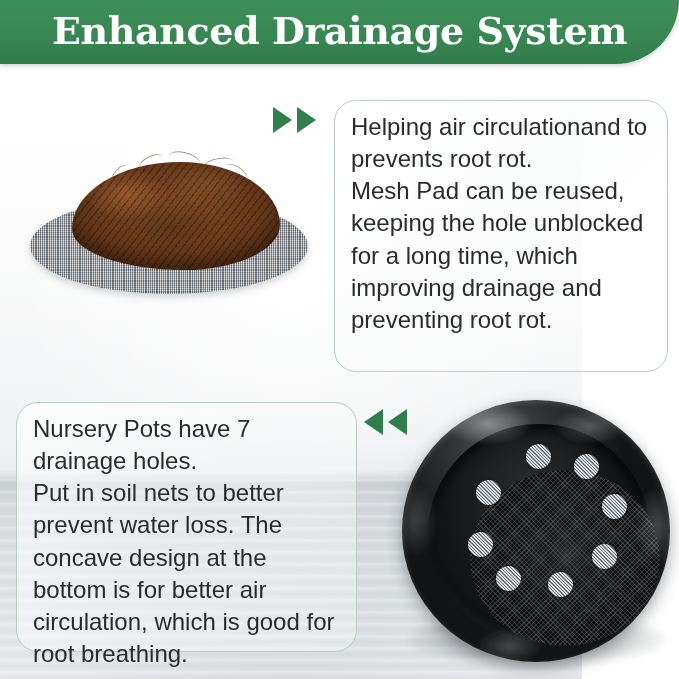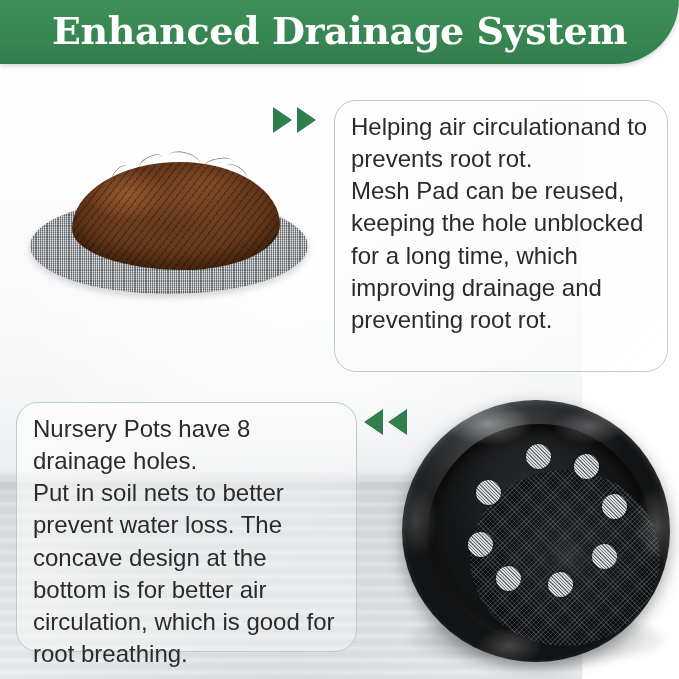--- a/index.html
+++ b/index.html
@@ -242,21 +242,21 @@
     <span class="tri right"></span>
     <span class="tri right"></span>
   </div>
 
   <div class="card" id="card-mesh">
     <div class="card-body">Helping air circulationand to prevents root rot.
 Mesh Pad can be reused, keeping the hole unblocked for a long time, which improving drainage and preventing root rot.</div>
   </div>
 
   <div class="card" id="card-drain">
-    <div class="card-body">Nursery Pots have 8 drainage holes.
+    <div class="card-body">Nursery Pots have 7 drainage holes.
 Put in soil nets to better prevent water loss.  The concave design at the bottom is for better air circulation, which is good for root breathing.</div>
   </div>
 
   <div class="arrows" id="arrows-drain">
     <span class="tri left"></span>
     <span class="tri left"></span>
   </div>
 
   <div id="photo-pot">
     <div id="pot-shadow"></div>

